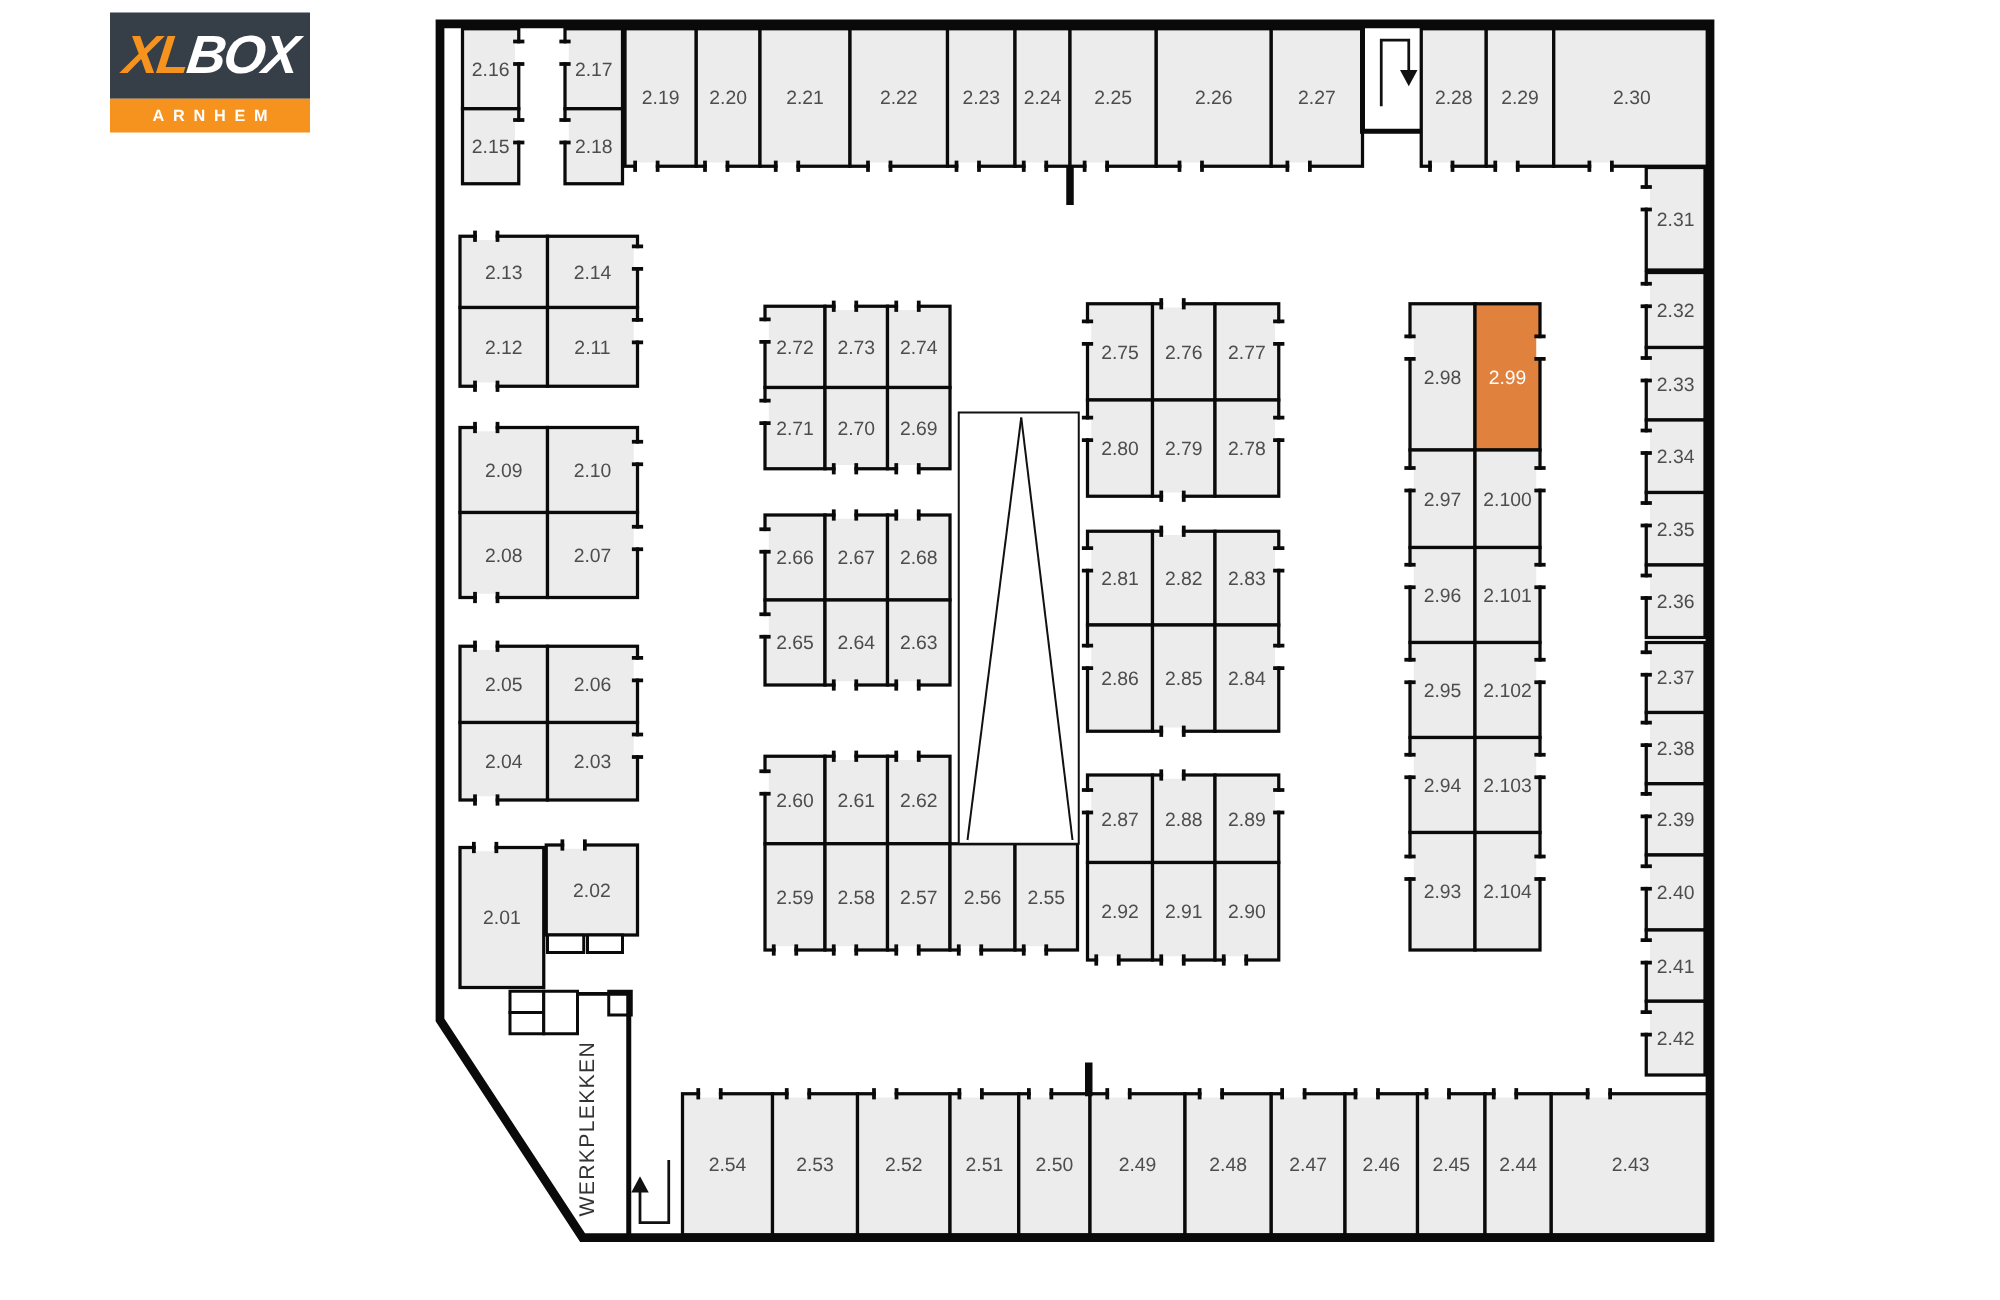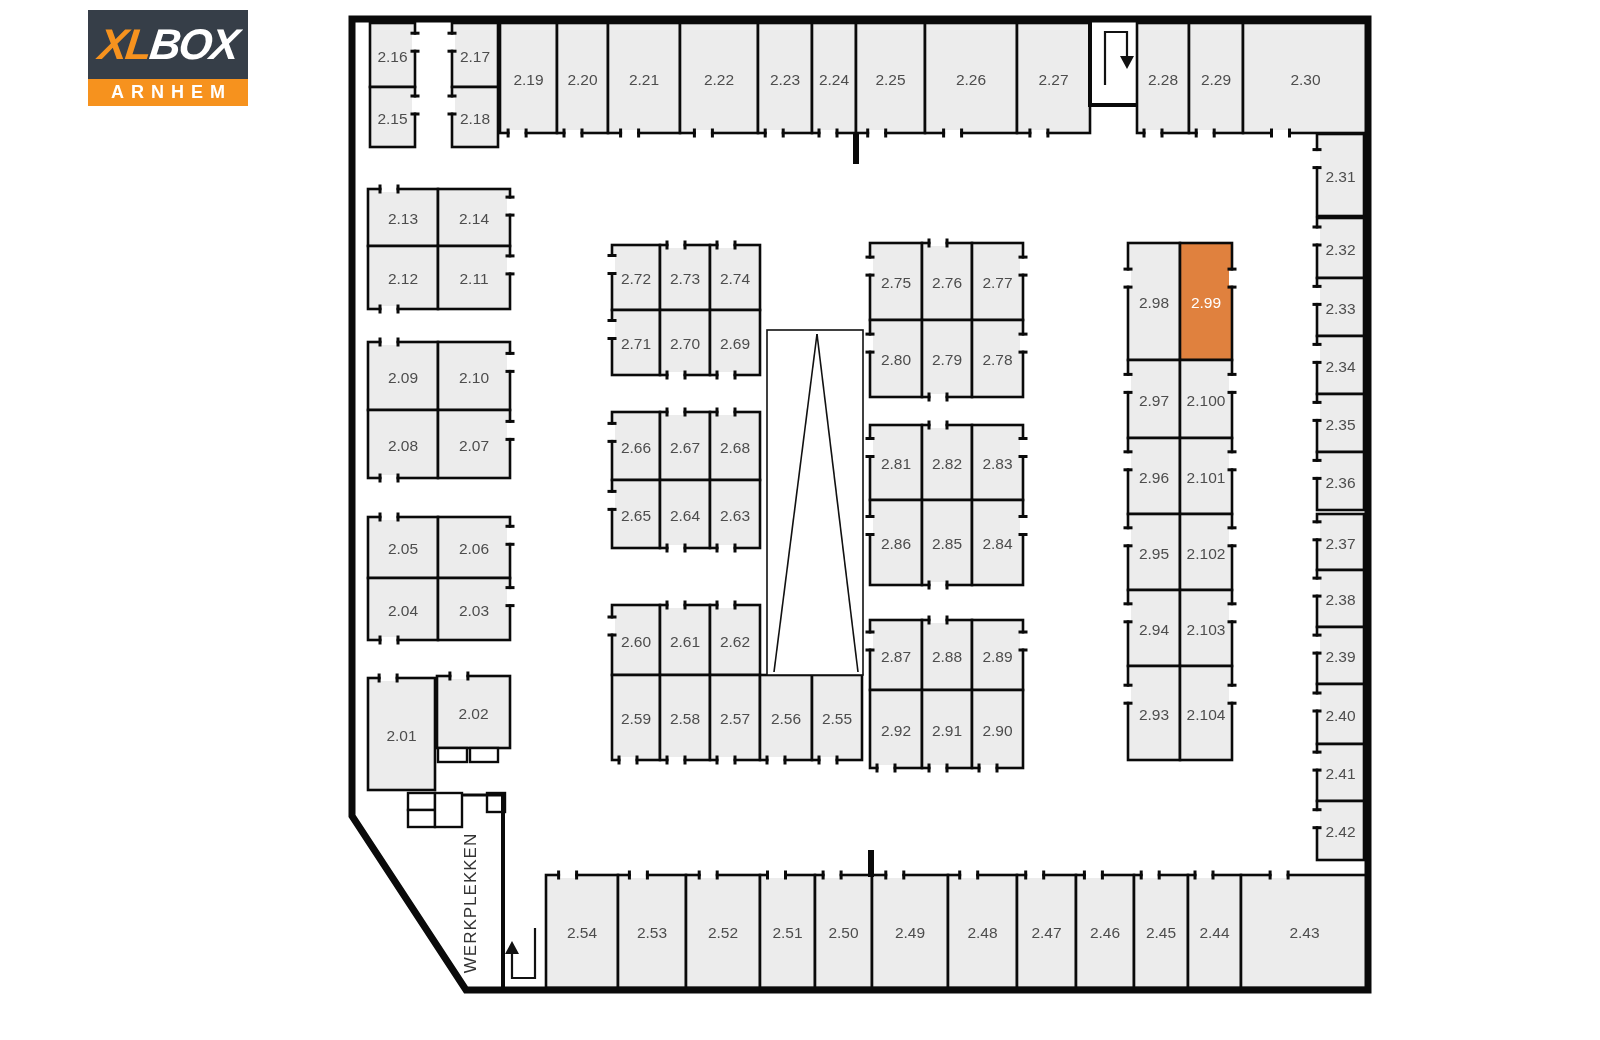--- a/index.html
+++ b/index.html
@@ -7,21 +7,21 @@
          font-family:"Liberation Sans", sans-serif;}
   .plan-svg{position:absolute;left:0;top:0;}
   .logo{position:absolute;left:88px;top:10px;width:160px;height:96px;display:flex;flex-direction:column;
         box-shadow:none;}
   .logo-top{flex:1;display:flex;align-items:center;justify-content:center;}
   .logo-word{font-weight:bold;font-style:italic;font-size:43px;letter-spacing:-2px;
              transform:skewX(-7deg);line-height:1;white-space:nowrap;}
   .logo-word .xl{}
   .logo-word .box{}
   .logo-bottom{height:27px;display:flex;align-items:center;justify-content:center;
-               font-weight:bold;font-size:18px;letter-spacing:7px;padding-left:7px;color:#ffffff;}
+               font-weight:bold;font-size:13px;letter-spacing:7px;padding-left:7px;color:#ffffff;}
   text{font-family:"Liberation Sans", sans-serif;}
 </style>
 </head>
 <body>
 
 <div class="stage">
 
   <svg id="plan" class="plan-svg" width="1600" height="1040" viewBox="0 0 1600 1040">
       <g>
         <rect x="370" y="23" width="45" height="64" fill="#ECECEC" stroke="#0A0A0A" stroke-width="2.6"></rect>

